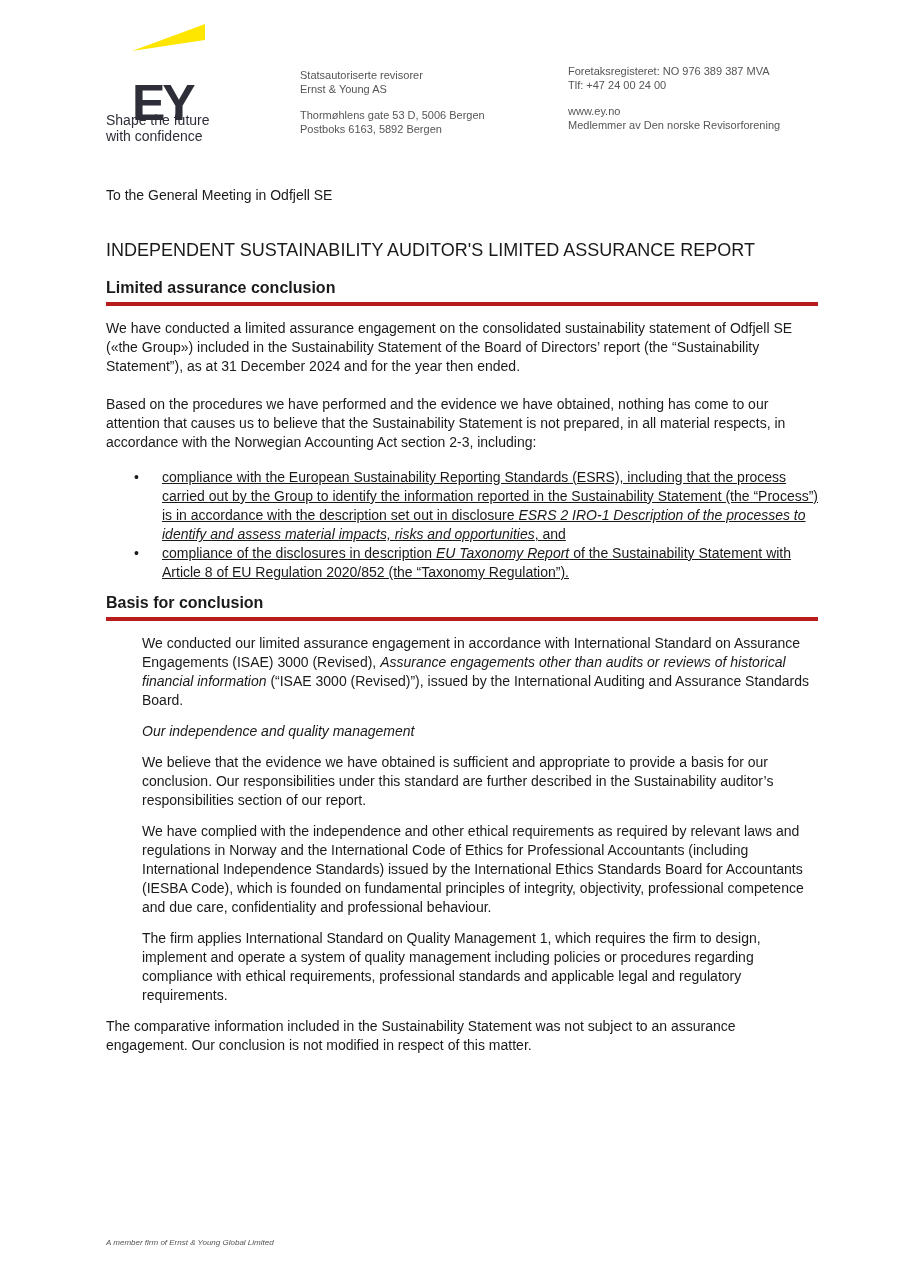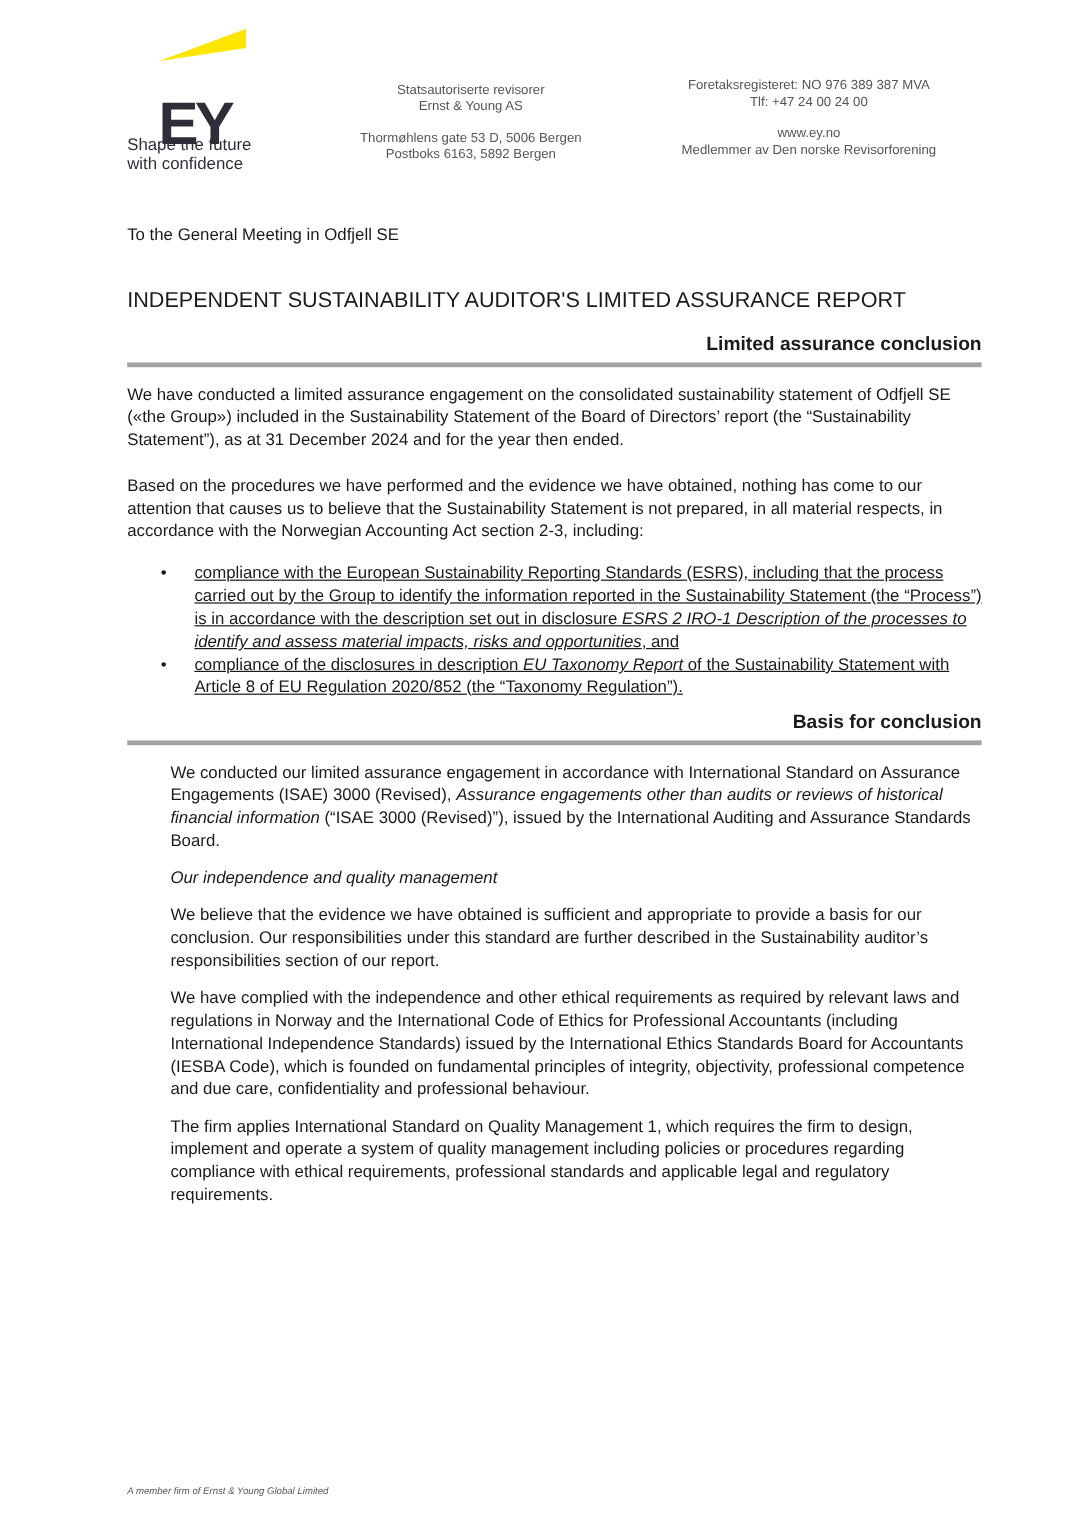--- a/index.html
+++ b/index.html
@@ -5,30 +5,30 @@
     html, body { margin: 0; padding: 0; background: #ffffff; }
     body { width: 898px; height: 1273px; position: relative; overflow: hidden;
            font-family: "Liberation Sans", sans-serif; color: #1a1a1a; }
     .logo { position: absolute; left: 106px; top: 24px; width: 120px; height: 125px; }
     .logo svg { position: absolute; left: 0; top: 0; }
     .logo-ey { position: absolute; left: 26px; top: 54px; font-family: "Liberation Sans", sans-serif;
                font-weight: bold; font-size: 50px; color: #2e2e38; letter-spacing: -3px; line-height: 50px; }
     .logo-tag { position: absolute; left: 0; top: 88px; font-size: 14px; font-weight: normal; color: #2e2e38;
                 line-height: 16px; white-space: nowrap; }
     .hdr { position: absolute; font-size: 11px; color: #555555; line-height: 14px; }
-    .hdr p { margin: 0; text-align: center; }
+    .hdr p { margin: 0; }
     .hdr-col1 { left: 300px; top: 68px; }
     .hdr-col2 { left: 568px; top: 64px; }
     .hdr-gap { height: 12px; }
     .content { position: absolute; left: 106px; top: 186px; width: 712px; font-size: 14px; line-height: 19px; }
     .content p { margin: 0; }
     .recipient { margin-bottom: 36px !important; }
     .report-title { font-weight: normal; font-size: 18px; margin-bottom: 18px !important; }
     .section-heading { font-weight: bold; font-size: 16px; line-height: 20px; padding-bottom: 4px;
-                       border-bottom: 4px solid #a3a3a3; margin-bottom: 13px !important; text-align: right; }
+                       border-bottom: 4px solid #b91c1c; margin-bottom: 13px !important; }
     .para { margin-bottom: 19px !important; }
     .para.tight { margin-bottom: 12px !important; margin-left: 36px; }
     ul.bullets { margin: -3px 0 11px 0; padding: 0; list-style: none; }
     ul.bullets li { position: relative; padding-left: 56px; text-decoration: underline; }
     ul.bullets li::before { content: "•"; position: absolute; left: 28px; top: 0; }
     .ital { font-style: italic; }
     .footer { position: absolute; left: 106px; top: 1238px; font-size: 8px; color: #555555; font-style: italic; }
   </style>
 </head>
 <body>
@@ -72,15 +72,16 @@
     <li><span>compliance of the disclosures in description </span><span class="ital">EU Taxonomy Report</span><span> of the Sustainability Statement with Article 8 of EU Regulation 2020/852 (the “Taxonomy Regulation”).</span></li>
   </ul>
 
   <p class="section-heading">Basis for conclusion</p>
   <p class="para tight"><span>We conducted our limited assurance engagement in accordance with International Standard on Assurance Engagements (ISAE) 3000 (Revised), </span><span class="ital">Assurance engagements other than audits or reviews of historical financial information</span><span> (“ISAE 3000 (Revised)”), issued by the International Auditing and Assurance Standards Board.</span></p>
   <p class="para tight ital">Our independence and quality management</p>
   <p class="para tight">We believe that the evidence we have obtained is sufficient and appropriate to provide a basis for our conclusion. Our responsibilities under this standard are further described in the Sustainability auditor’s responsibilities section of our report.</p>
   <p class="para tight">We have complied with the independence and other ethical requirements as required by relevant laws and regulations in Norway and the International Code of Ethics for Professional Accountants (including International Independence Standards) issued by the International Ethics Standards Board for Accountants (IESBA Code), which is founded on fundamental principles of integrity, objectivity, professional competence and due care, confidentiality and professional behaviour.</p>
   <p class="para tight">The firm applies International Standard on Quality Management 1, which requires the firm to design, implement and operate a system of quality management including policies or procedures regarding compliance with ethical requirements, professional standards and applicable legal and regulatory requirements.</p>
 
+  <p class="para">The comparative information included in the Sustainability Statement was not subject to an assurance engagement. Our conclusion is not modified in respect of this matter.</p>
 </div>
 
 <div class="footer">A member firm of Ernst &amp; Young Global Limited</div>
 
 </body></html>

